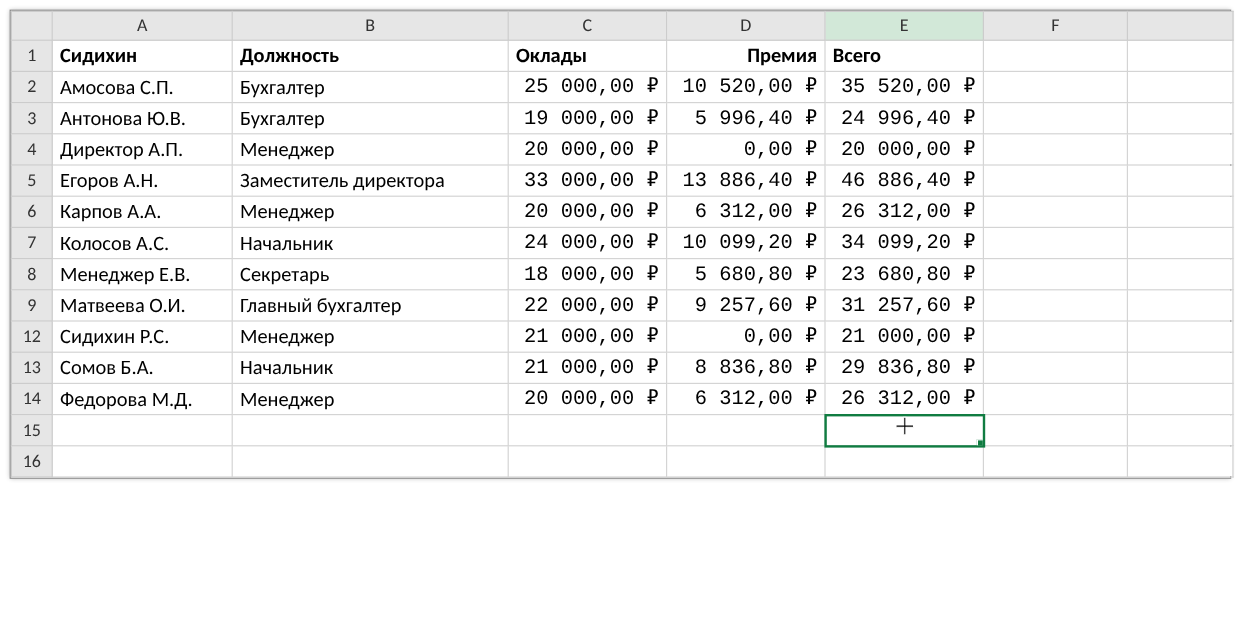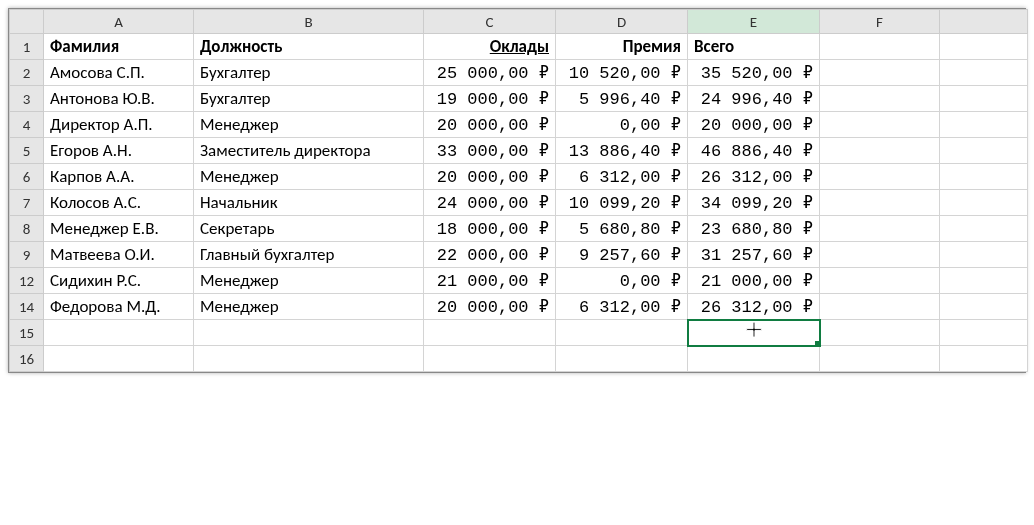--- a/index.html
+++ b/index.html
@@ -92,23 +92,23 @@
           <th class="col-header">C</th>
           <th class="col-header">D</th>
           <th class="col-header active-col">E</th>
           <th class="col-header">F</th>
           <th class="col-header"></th>
         </tr>
       </thead>
       <tbody>
         <tr class="header-row">
           <td class="row-header">1</td>
-          <td class="cell">Фамилия</td>
+          <td class="cell">Сидихин</td>
           <td class="cell">Должность</td>
-          <td class="cell" style="text-align: right; text-decoration: underline;">Оклады</td>
+          <td class="cell" style="text-align: left;">Оклады</td>
           <td class="cell" style="text-align: right;">Премия</td>
           <td class="cell" style="text-align: left;">Всего</td>
           <td class="cell"></td>
           <td class="cell"></td>
         </tr>
         <tr>
           <td class="row-header">2</td>
           <td class="cell">Амосова С.П.</td>
           <td class="cell">Бухгалтер</td>
           <td class="cell num">25 000,00 ₽</td>
@@ -191,20 +191,30 @@
           <td class="row-header">12</td>
           <td class="cell">Сидихин Р.С.</td>
           <td class="cell">Менеджер</td>
           <td class="cell num">21 000,00 ₽</td>
           <td class="cell num">0,00 ₽</td>
           <td class="cell num">21 000,00 ₽</td>
           <td class="cell"></td>
           <td class="cell"></td>
         </tr>
         <tr>
+          <td class="row-header">13</td>
+          <td class="cell">Сомов Б.А.</td>
+          <td class="cell">Начальник</td>
+          <td class="cell num">21 000,00 ₽</td>
+          <td class="cell num">8 836,80 ₽</td>
+          <td class="cell num">29 836,80 ₽</td>
+          <td class="cell"></td>
+          <td class="cell"></td>
+        </tr>
+        <tr>
           <td class="row-header">14</td>
           <td class="cell">Федорова М.Д.</td>
           <td class="cell">Менеджер</td>
           <td class="cell num">20 000,00 ₽</td>
           <td class="cell num">6 312,00 ₽</td>
           <td class="cell num">26 312,00 ₽</td>
           <td class="cell"></td>
           <td class="cell"></td>
         </tr>
         <tr>

